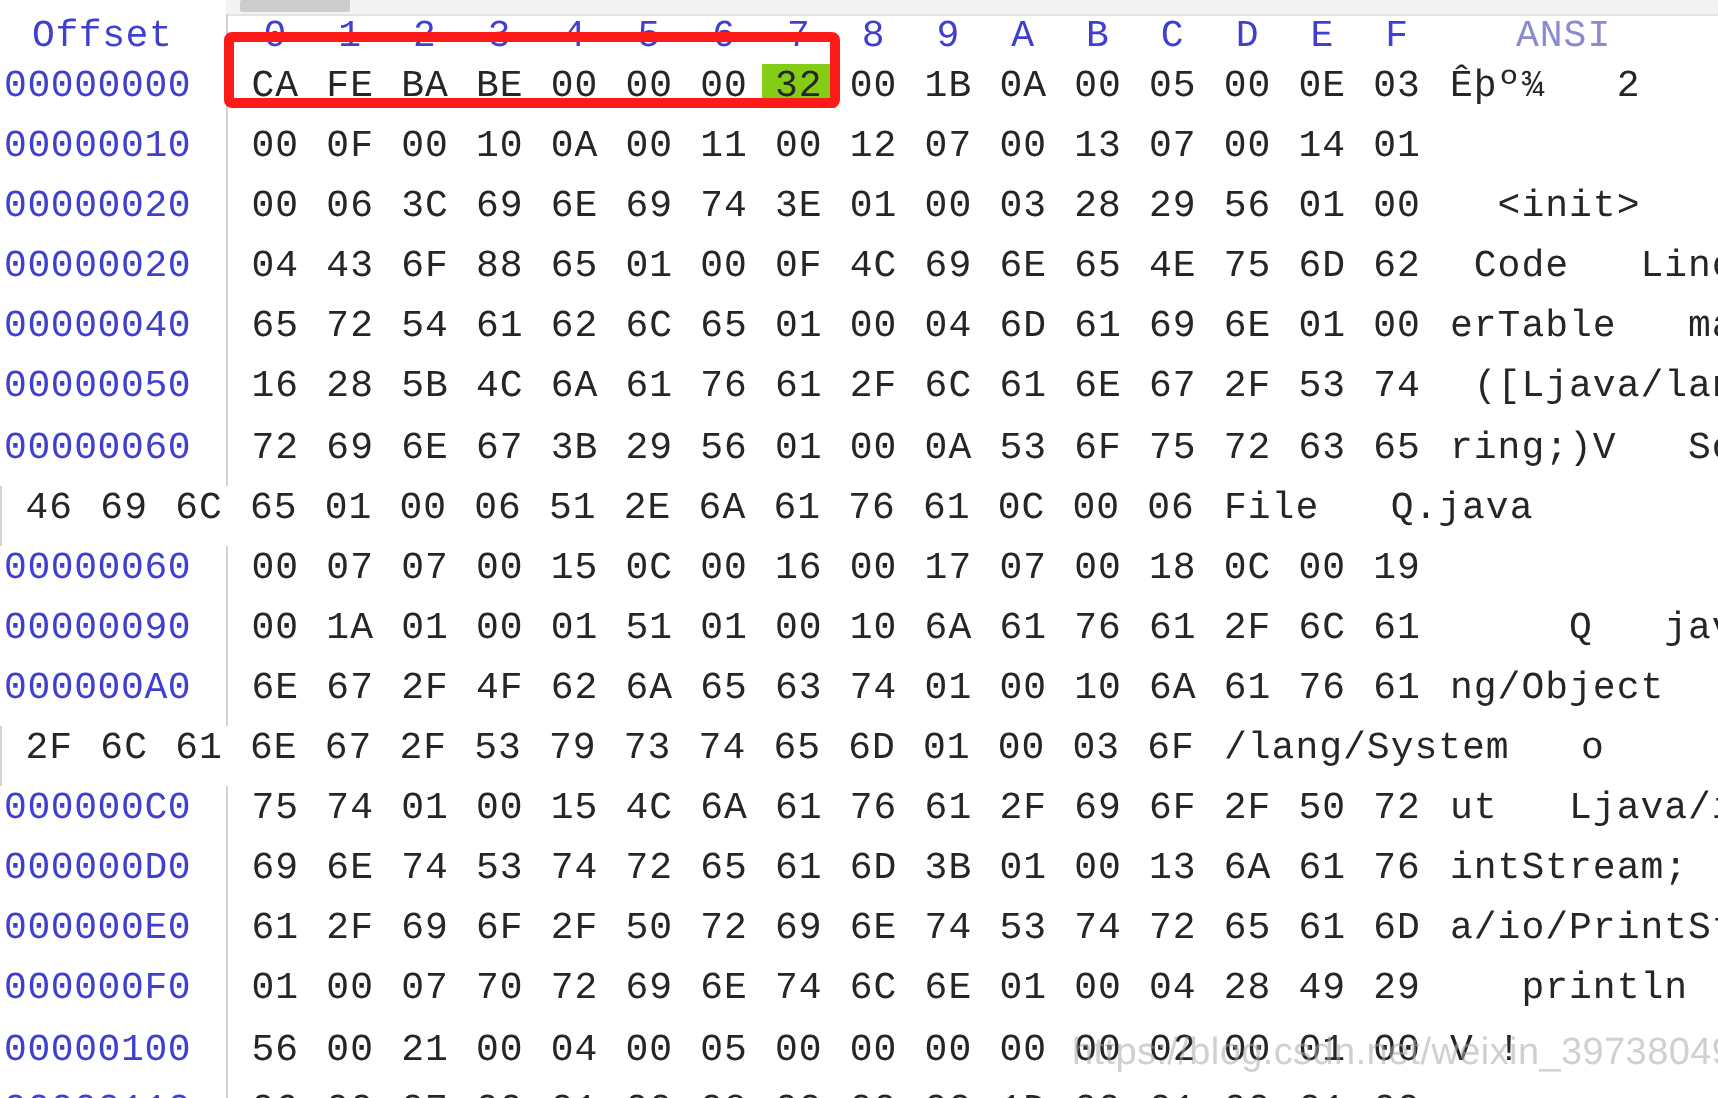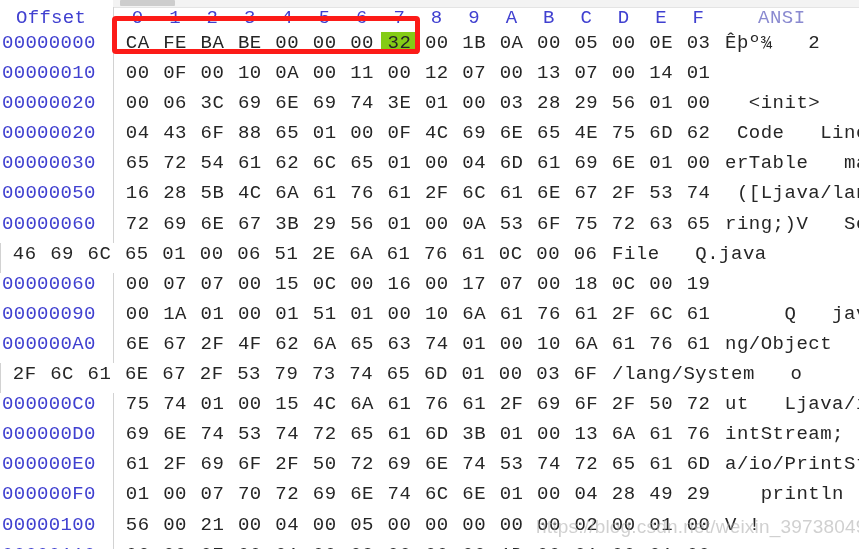--- a/index.html
+++ b/index.html
@@ -278,21 +278,21 @@
           <div class="byte">6E</div>
           <div class="byte">65</div>
           <div class="byte">4E</div>
           <div class="byte">75</div>
           <div class="byte">6D</div>
           <div class="byte">62</div>
         </div>
         <div class="col-ansi"> Code   LineNumb</div>
       </div>
       <div class="row">
-        <div class="col-offset">00000030</div>
+        <div class="col-offset">00000040</div>
         <div class="sep-v"></div>
         <div class="col-hex">
           <div class="byte">65</div>
           <div class="byte">72</div>
           <div class="byte">54</div>
           <div class="byte">61</div>
           <div class="byte">62</div>
           <div class="byte">6C</div>
           <div class="byte">65</div>
           <div class="byte">01</div>

